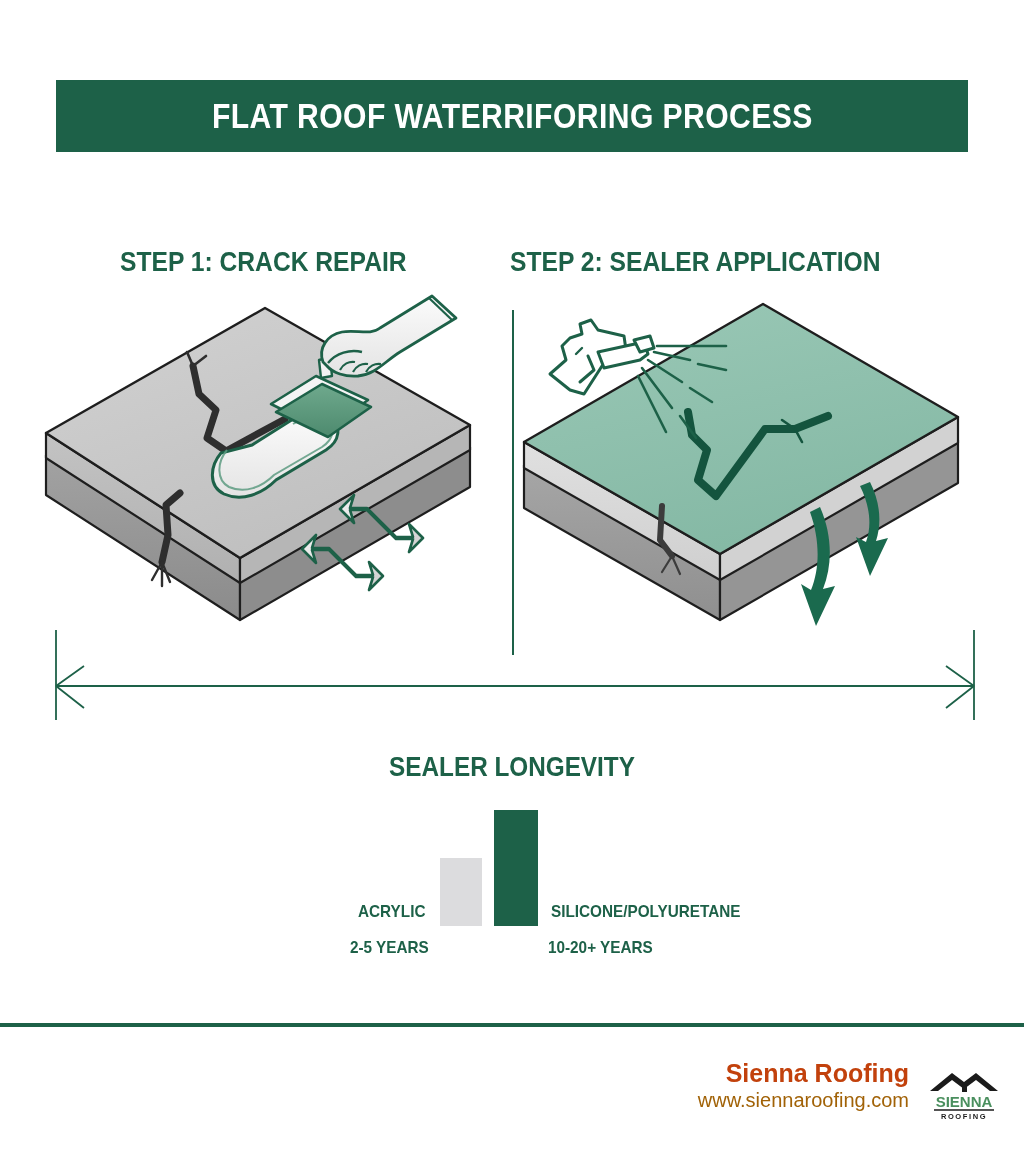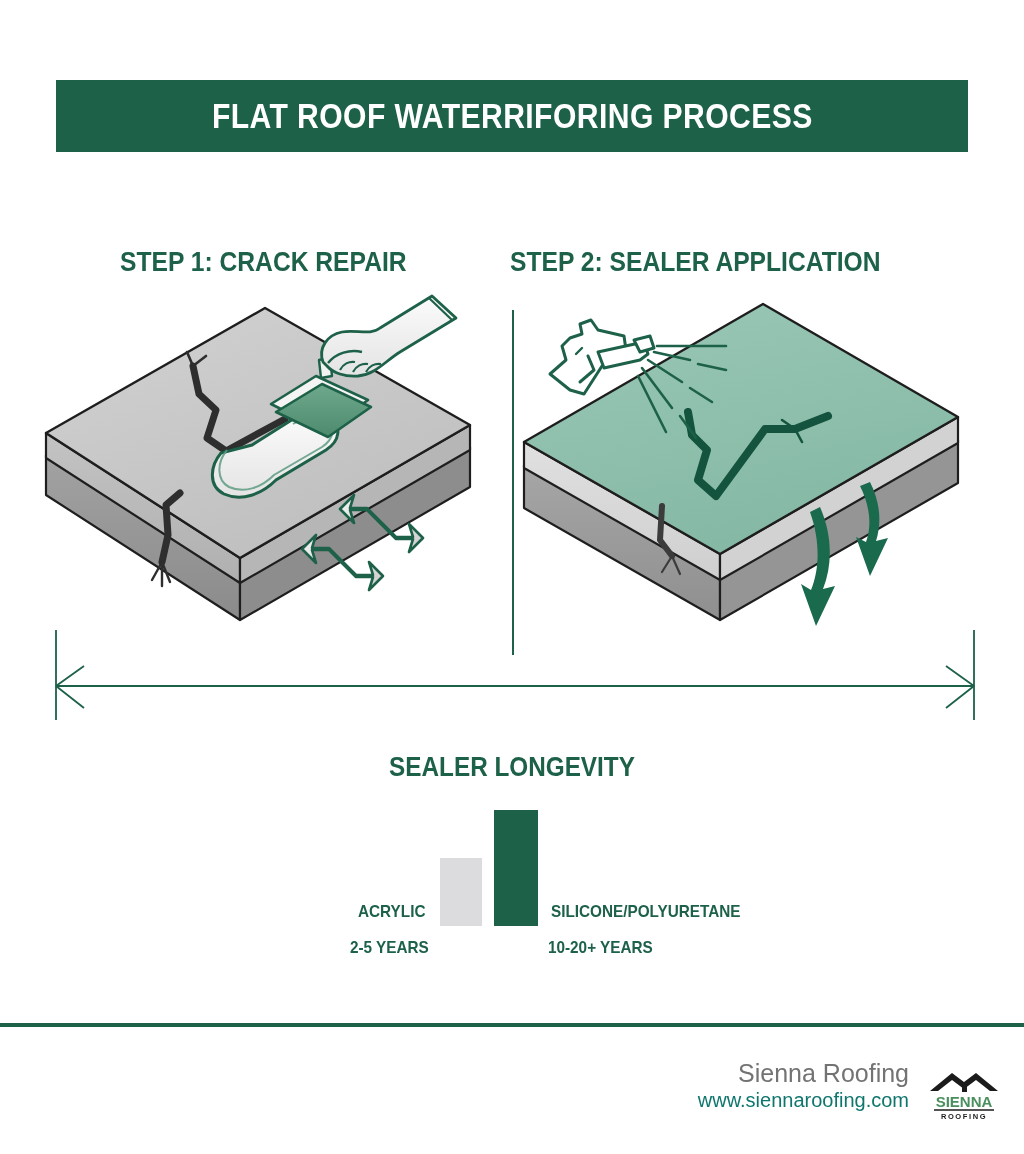--- a/index.html
+++ b/index.html
@@ -96,25 +96,25 @@
     position:absolute;left:0;top:1023px;width:1024px;height:4px;
     background:#1d6148;
   }
   .footer{
     position:absolute;left:0;top:1055px;width:1024px;height:80px;
   }
   .footer-texts{
     position:absolute;right:115px;top:4px;text-align:right;
   }
   .brand-name{
-    color:#737373;font-size:25px;font-weight:normal;line-height:1.15;
+    color:#c2410c;font-size:25px;font-weight:bold;line-height:1.15;
     font-family:"Liberation Sans", sans-serif;
   }
   .brand-url{
-    color:#0f766e;font-size:20px;line-height:1.25;
+    color:#a16207;font-size:20px;line-height:1.25;
     font-family:"Liberation Sans", sans-serif;
   }
   #footer-logo{position:absolute;right:22px;top:12px;}
 </style>
 </head>
 <body>
 
 <div class="page">
 
   <div class="header-bar">

